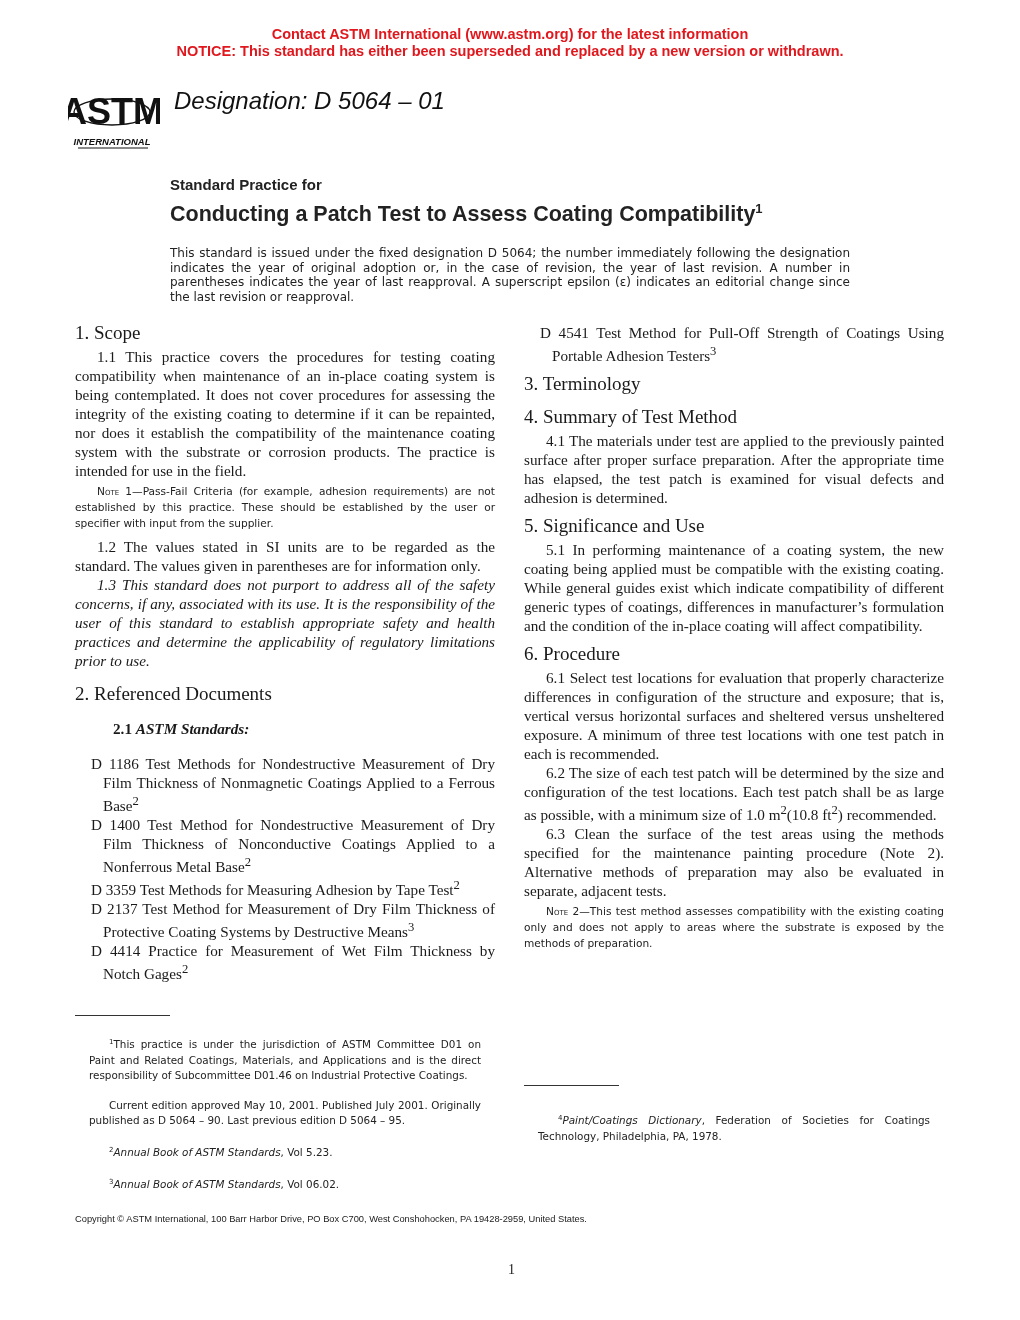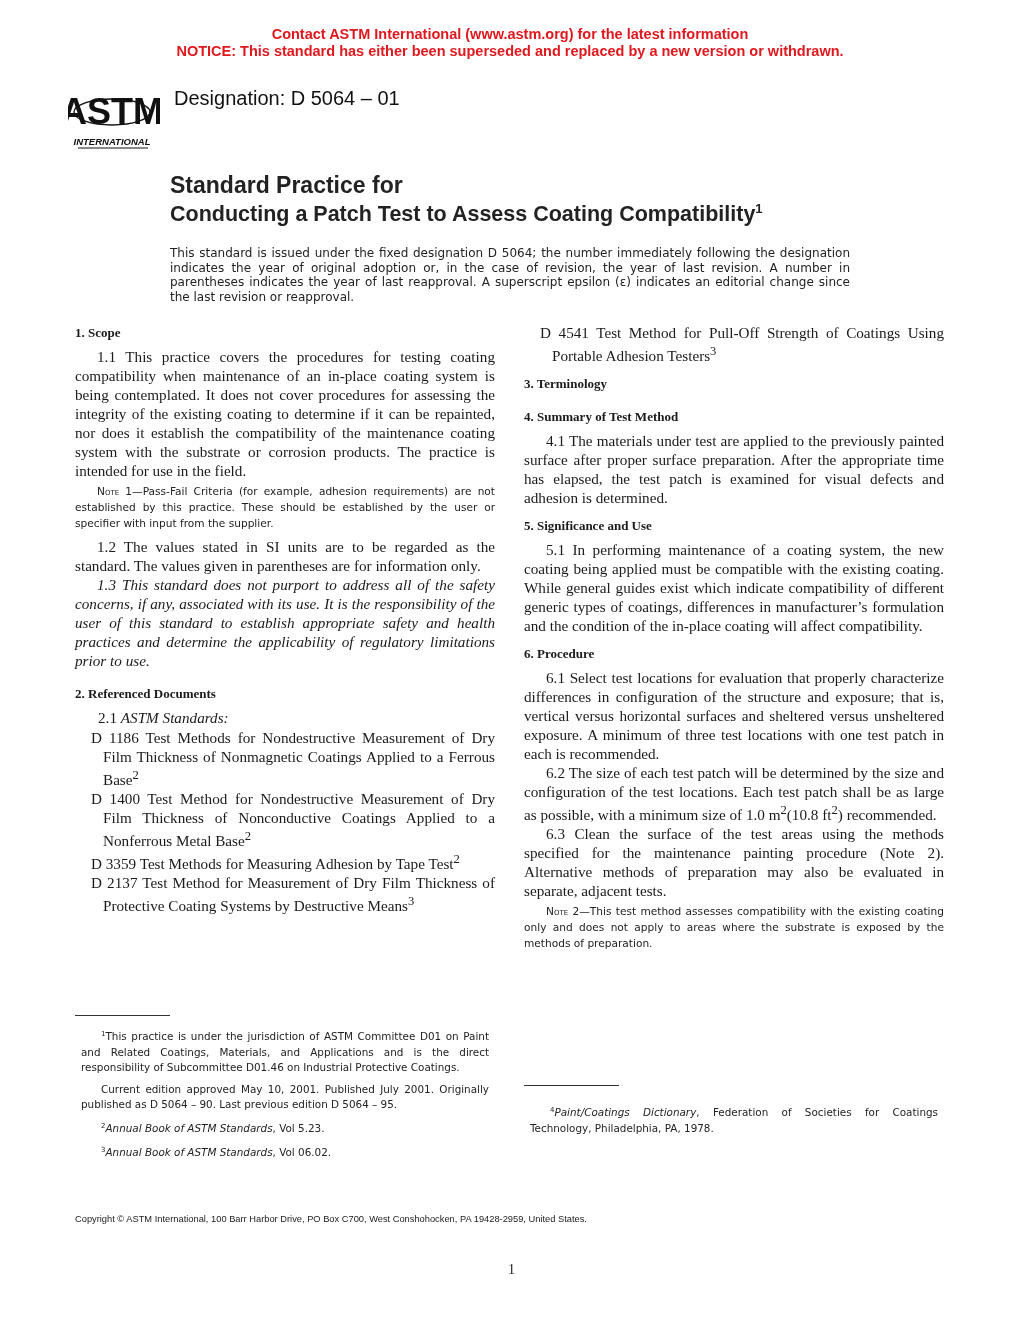--- a/index.html
+++ b/index.html
@@ -1,41 +1,41 @@
 <!DOCTYPE html>
 <html><head>
   <meta charset="utf-8">
   <style>
     html, body { margin: 0; padding: 0; background: #ffffff; }
     body { width: 1020px; height: 1320px; position: relative; overflow: hidden; color: #111; }
     .notice { position: absolute; top: 26px; left: 0; width: 1020px; text-align: center;
       font-family: "Liberation Sans", sans-serif; font-weight: bold; font-size: 14.5px; line-height: 17px; color: #e0181e; }
     .logo { position: absolute; left: 68px; top: 78px; width: 92px; height: 72px; }
     .designation { position: absolute; left: 174px; top: 87px; font-family: "Liberation Sans", sans-serif;
-      font-size: 20px; color: #111; }
+      font-size: 24px; color: #111; font-style: italic; }
     .title { position: absolute; left: 170px; top: 174px; font-family: "Liberation Sans", sans-serif; font-weight: bold; color: #222; }
-    .title .l1 { font-size: 23px; line-height: 22px; }
+    .title .l1 { font-size: 15px; line-height: 22px; }
     .title .l2 { font-size: 21.5px; line-height: 26px; }
     .title sup { font-size: 13px; }
     .preamble { position: absolute; left: 170px; top: 246px; width: 680px;
       font-family: "DejaVu Sans", sans-serif; font-size: 12px; line-height: 14.5px; color: #222; text-align: justify; }
     .col { position: absolute; width: 420px; font-family: "Liberation Serif", serif; font-size: 15.2px; line-height: 19px; color: #1a1a1a; }
     .col.left { left: 75px; top: 323px; }
     .col.right { left: 524px; top: 323px; }
-    .sec-h { font-weight: bold; font-size: 13px; margin: 0 0 5px 0; }
+    .sec-h { font-weight: normal; font-size: 19px; margin: 0 0 5px 0; }
     .para { text-align: justify; text-indent: 22px; margin: 0; }
     .note { font-family: "DejaVu Sans", sans-serif; font-size: 10.6px; line-height: 16px; text-align: justify; text-indent: 22px; margin: 3px 0 6px 0; color: #222; }
     .note .sc { font-variant: small-caps; }
     .ref { padding-left: 28px; text-indent: -12px; text-align: justify; margin: 0; }
-    .sub { text-indent: 22px; margin: 1px; }
+    .sub { text-indent: 22px; margin: 16px; font-weight: bold; }
     .spacer8 { height: 9px; }
     .spacer14 { height: 14px; }
     .fn-rule { position: absolute; width: 95px; border-top: 1px solid #333; }
     .footnotes { position: absolute; width: 420px; font-family: "DejaVu Sans", sans-serif; font-size: 10.4px; line-height: 15.5px; color: #222; text-align: justify; }
-    .footnotes p { margin: 6px; text-indent: 20px; }
+    .footnotes p { margin: 14px; text-indent: 20px; }
     .footnotes sup { font-size: 7px; }
     .copyright { position: absolute; left: 75px; top: 1214px; font-family: "Liberation Sans", sans-serif; font-size: 9.3px; color: #222; }
     .pagenum { position: absolute; left: 508px; top: 1262px; font-family: "Liberation Serif", serif; font-size: 14px; color: #222; }
     i { font-style: italic; }
   </style>
 </head>
 <body>
 
 <div class="notice">
   <div>Contact ASTM International (www.astm.org) for the latest information</div>
@@ -66,20 +66,21 @@
   <div class="note"><span class="sc">Note 1</span><span>—Pass-Fail Criteria (for example, adhesion requirements) are not established by this practice. These should be established by the user or specifier with input from the supplier.</span></div>
   <p class="para">1.2  The values stated in SI units are to be regarded as the standard. The values given in parentheses are for information only.</p>
   <p class="para"><i>1.3  This standard does not purport to address all of the safety concerns, if any, associated with its use. It is the responsibility of the user of this standard to establish appropriate safety and health practices and determine the applicability of regulatory limitations prior to use.</i></p>
   <div class="spacer14"></div>
   <div class="sec-h">2.  Referenced Documents</div>
   <p class="sub"><span>2.1 </span><i>ASTM Standards:</i></p>
   <p class="ref"><span>D 1186 Test Methods for Nondestructive Measurement of Dry Film Thickness of Nonmagnetic Coatings Applied to a Ferrous Base</span><sup>2</sup></p>
   <p class="ref"><span>D 1400 Test Method for Nondestructive Measurement of Dry Film Thickness of Nonconductive Coatings Applied to a Nonferrous Metal Base</span><sup>2</sup></p>
   <p class="ref"><span>D 3359 Test Methods for Measuring Adhesion by Tape Test</span><sup>2</sup></p>
   <p class="ref"><span>D 2137 Test Method for Measurement of Dry Film Thickness of Protective Coating Systems by Destructive Means</span><sup>3</sup></p>
+  <p class="ref"><span>D 4414 Practice for Measurement of Wet Film Thickness by Notch Gages</span><sup>2</sup></p>
 </div>
 
 <div class="fn-rule" style="left:75px; top:1015px;"></div>
 <div class="footnotes" style="left:75px; top:1021px;">
   <p><sup>1</sup><span>This practice is under the jurisdiction of ASTM Committee D01 on Paint and Related Coatings, Materials, and Applications and is the direct responsibility of Subcommittee D01.46 on Industrial Protective Coatings.</span></p>
   <p>Current edition approved May 10, 2001. Published July 2001. Originally published as D 5064 – 90. Last previous edition D 5064 – 95.</p>
   <p><sup>2</sup><i>Annual Book of ASTM Standards</i><span>, Vol 5.23.</span></p>
   <p><sup>3</sup><i>Annual Book of ASTM Standards</i><span>, Vol 06.02.</span></p>
 </div>
 

